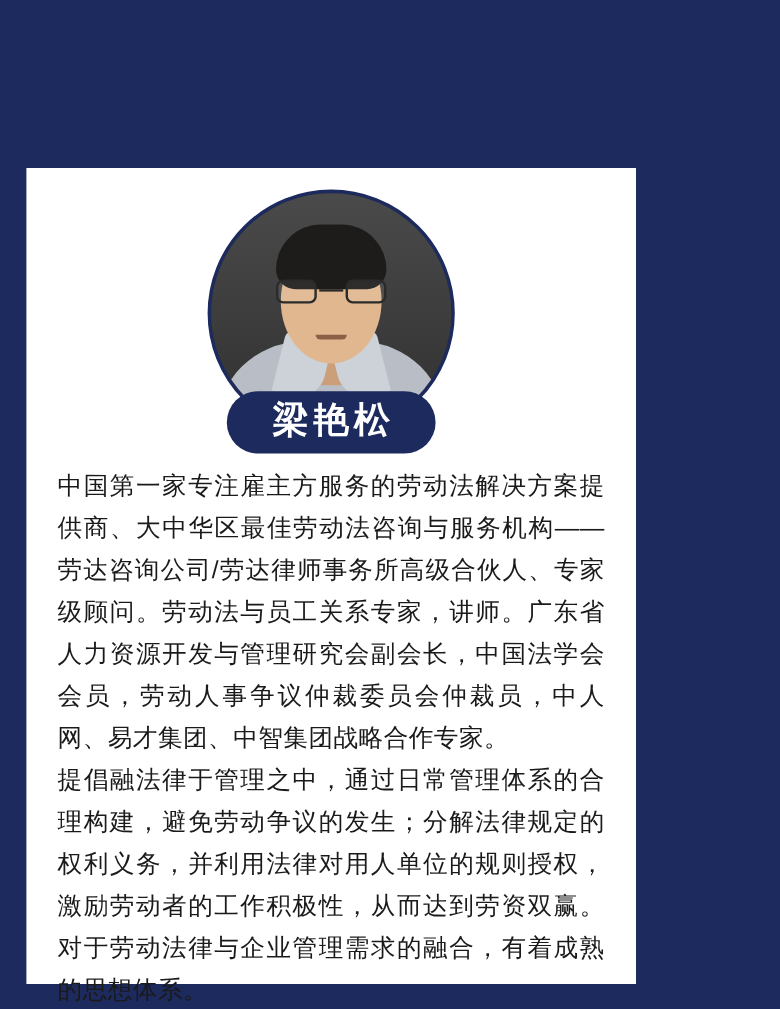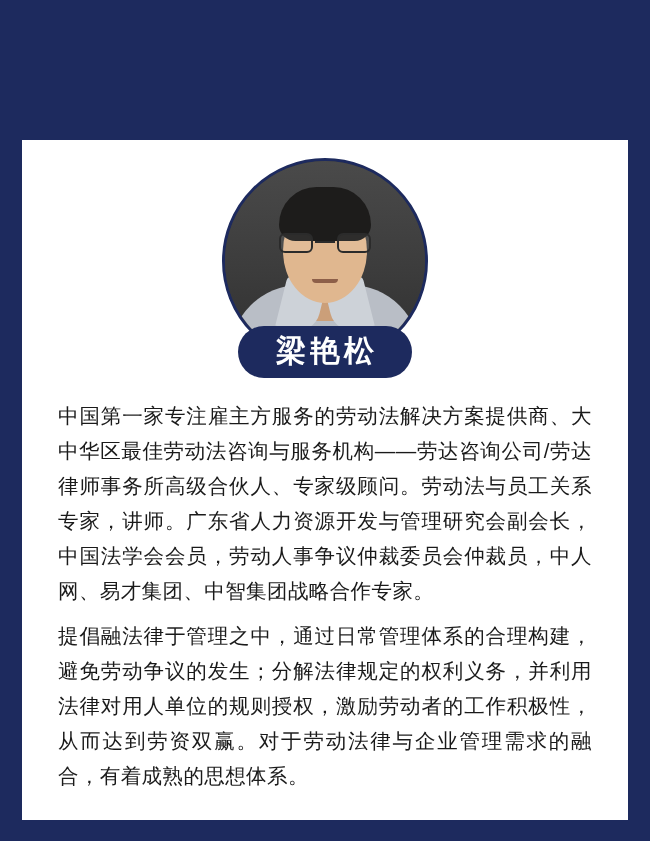--- a/index.html
+++ b/index.html
@@ -17,21 +17,21 @@
     position: relative;
     width: 650px;
     height: 841px;
     background: #1d2a5e;
     box-sizing: border-box;
   }
   .card {
     position: absolute;
     left: 22px;
     top: 140px;
-    width: 606px;
+    width: 508px;
     height: 680px;
     background: #ffffff;
     box-sizing: border-box;
   }
   .avatar-wrap {
     position: absolute;
     left: 50%;
     top: 18px;
     transform: translateX(-50%);
     width: 206px;
@@ -166,21 +166,21 @@
     left: 26px;
     right: 26px;
     top: 248px;
     color: #1a1a1a;
     font-size: 20.5px;
     line-height: 35px;
     letter-spacing: 0.4px;
     text-align: justify;
   }
   .body-text p {
-    margin: 10px;
+    margin: 0;
     text-indent: 0;
   }
 </style>
 </head>
 <body>
 
 <div class="poster">
 
   <div class="card">
 

